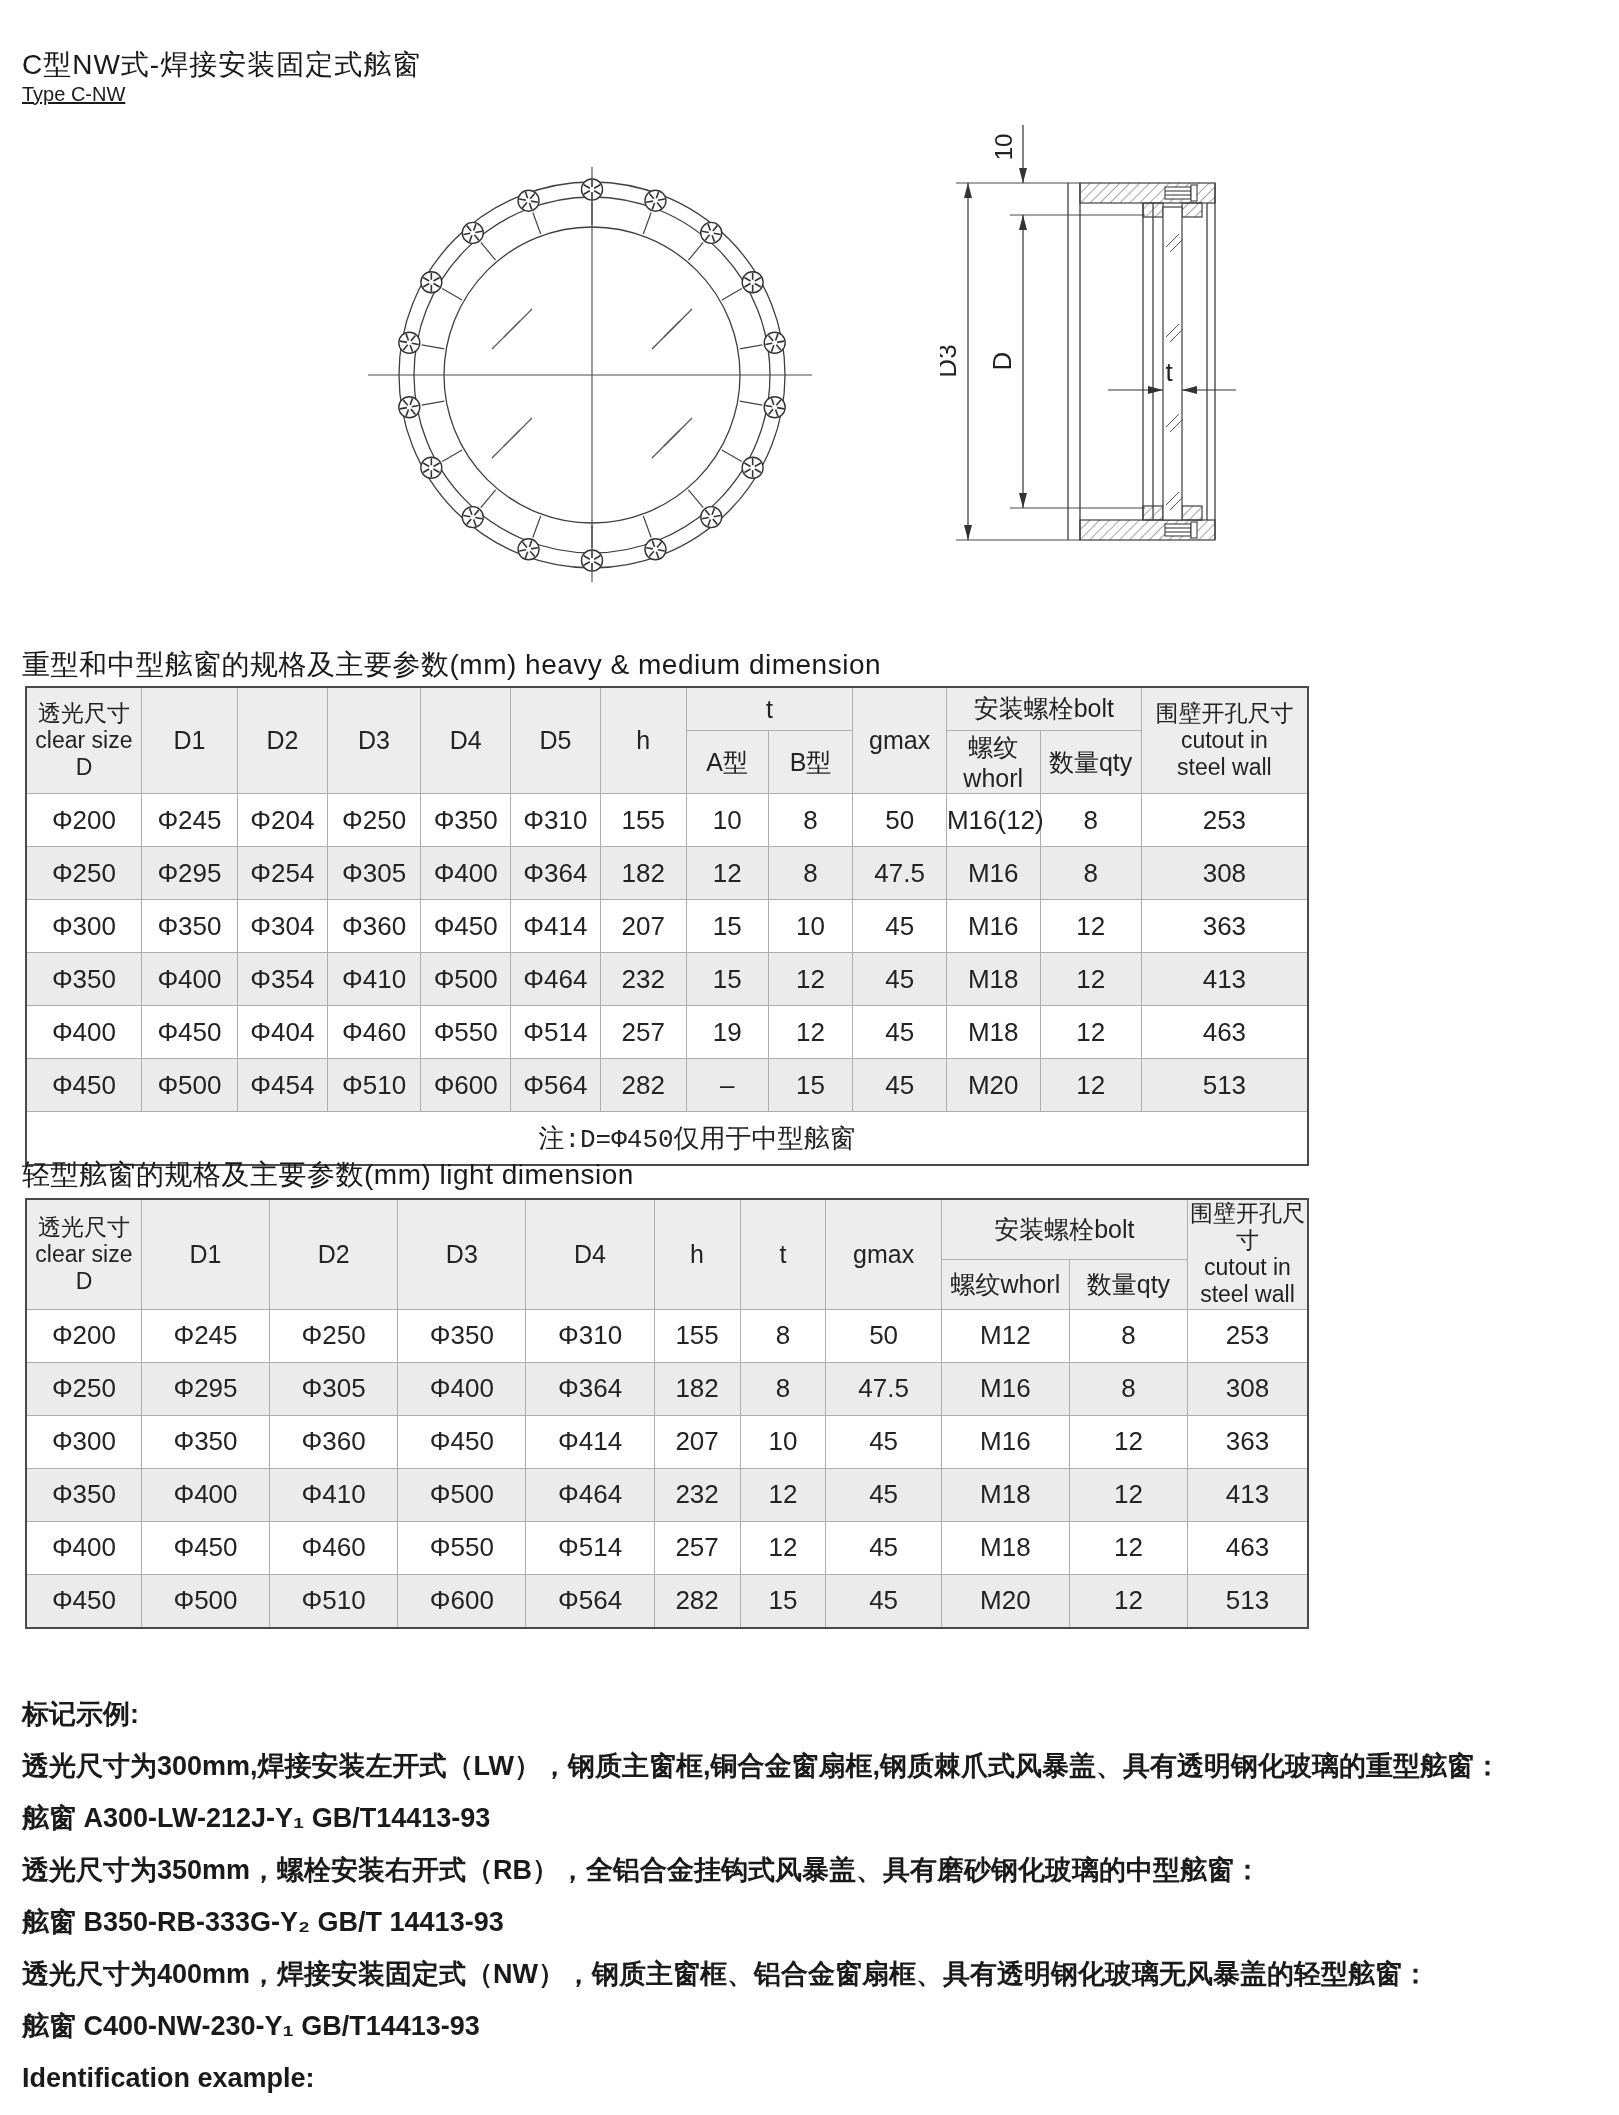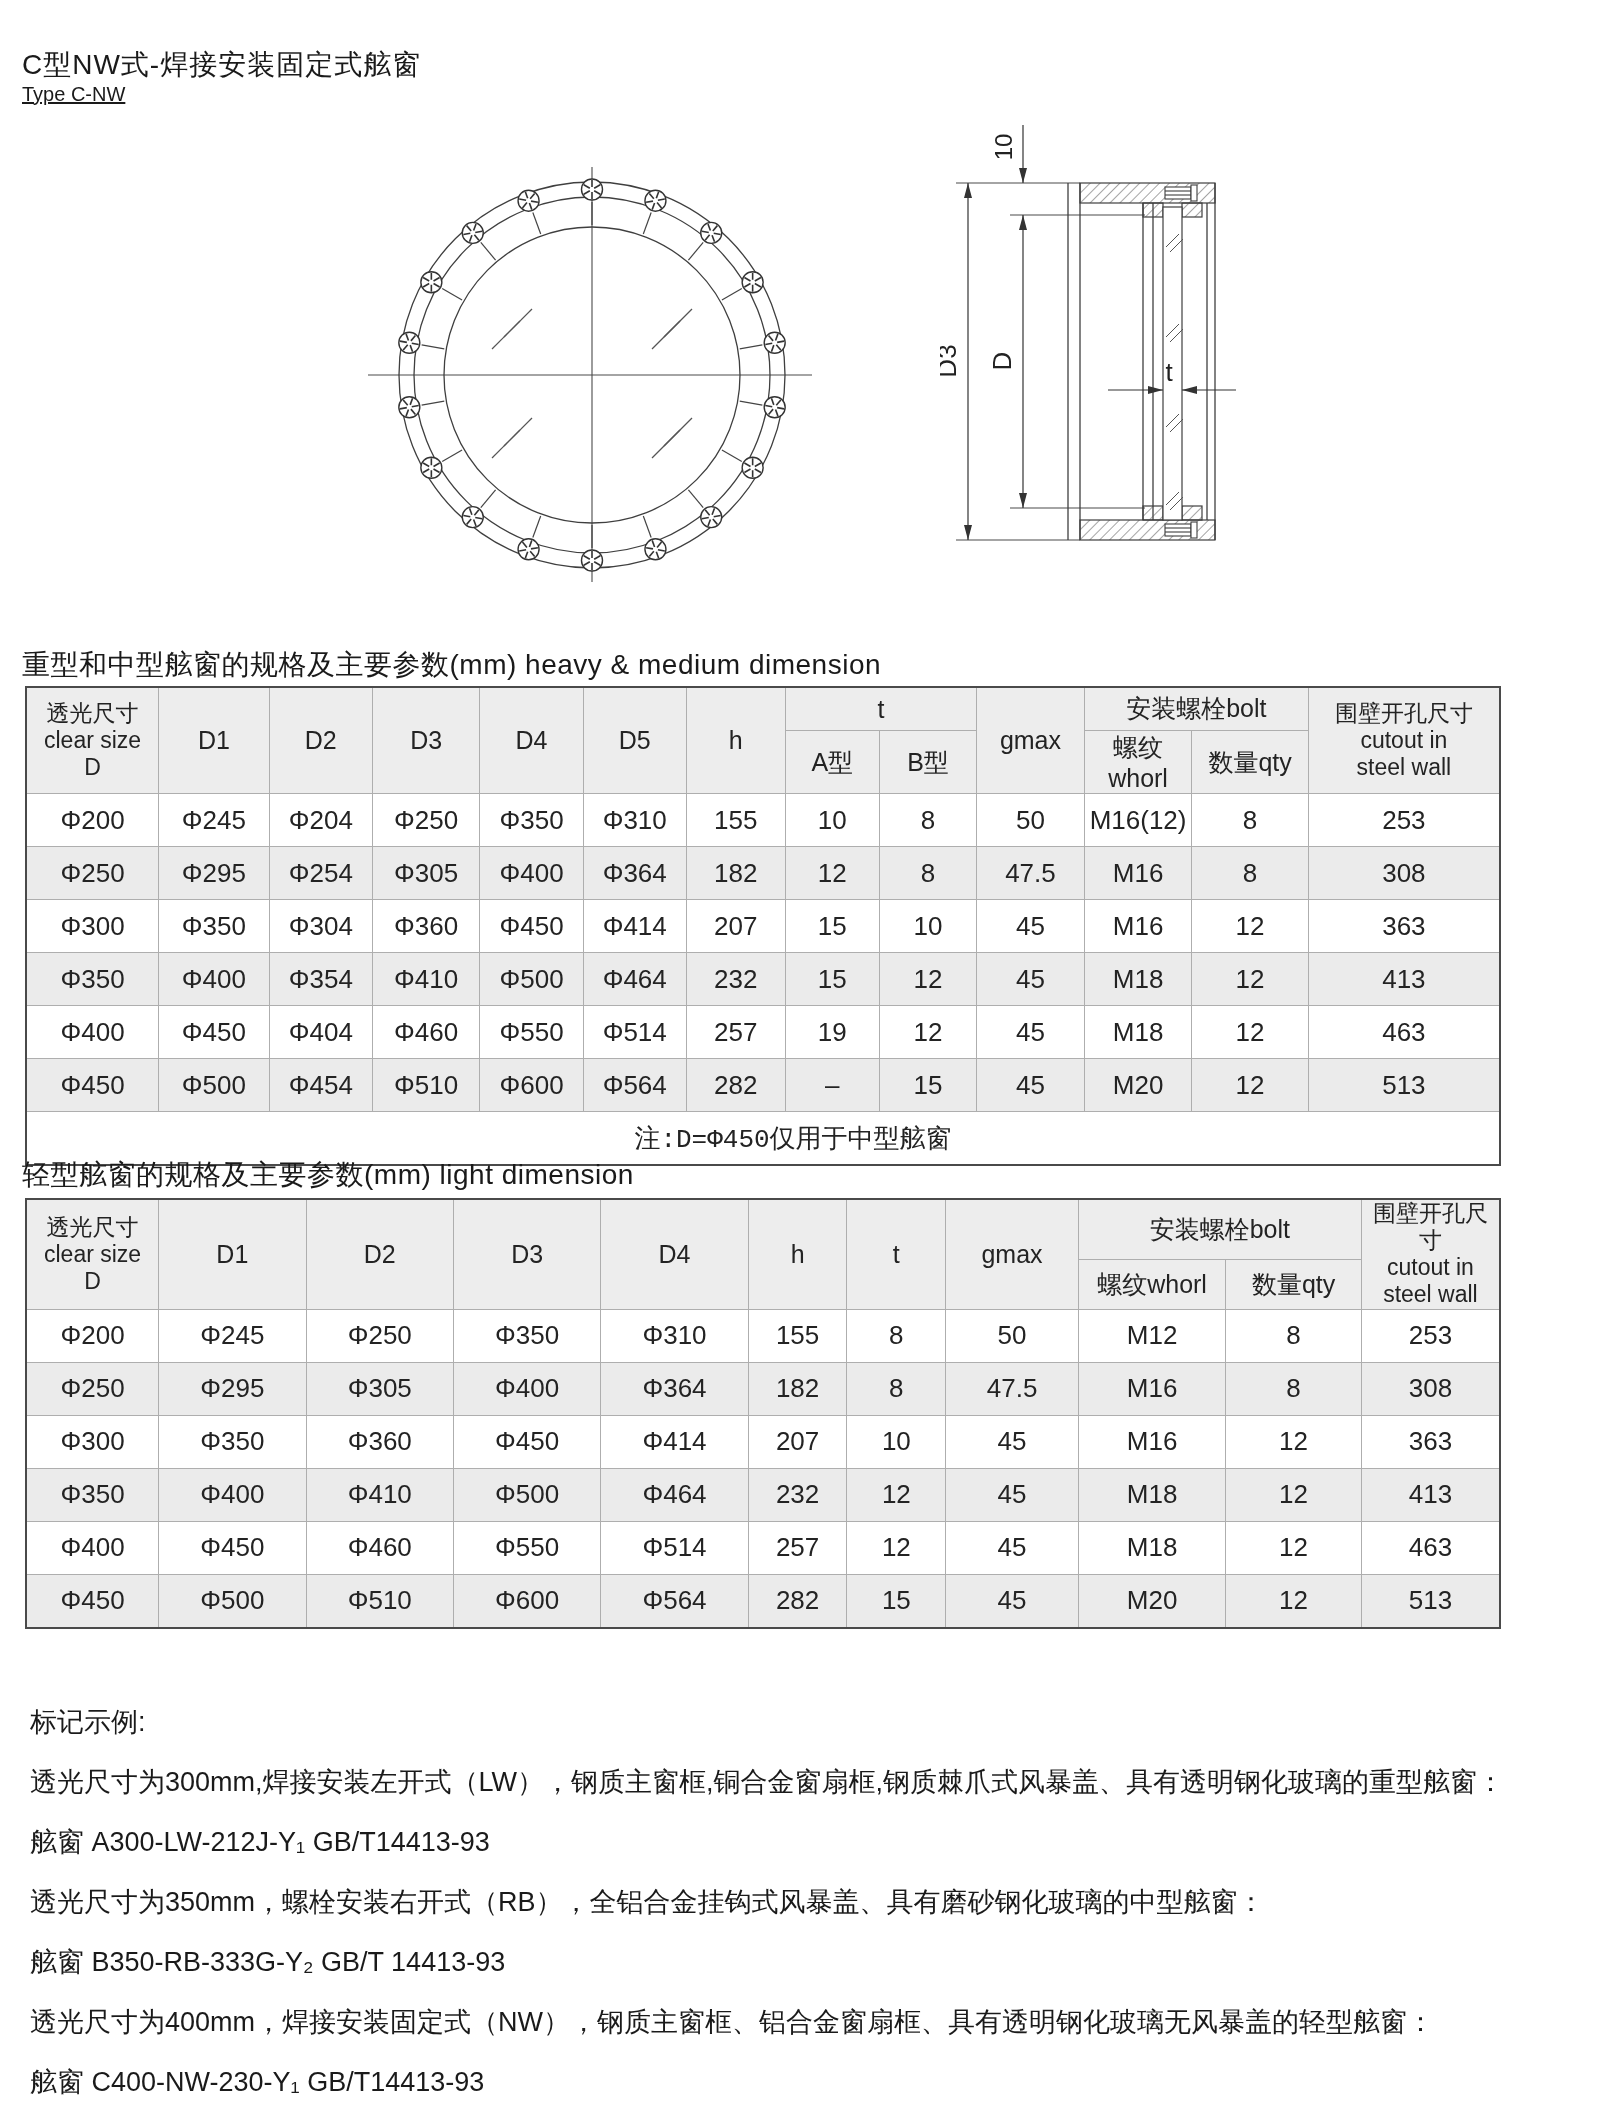--- a/index.html
+++ b/index.html
@@ -9,38 +9,38 @@
     overflow:hidden;
   }
   .title-zh { position:absolute; left:22px; top:36px; font-size:28px; letter-spacing:1px;margin-top:10px; }
   .title-en { position:absolute; left:22px; top:83px; font-size:20px;text-decoration:underline; }
   .drawings { position:absolute; left:0; top:95px; width:1619px; height:548px; }
   .front-svg { position:absolute; left:360px; top:65px; }
   .section-svg { position:absolute; left:940px; top:0px; }
   .tbl-title { position:absolute; left:22px; font-size:28px; letter-spacing:0.5px; }
   .t1-title { top:646px; }
   .t2-title { top:1156px; }
-  .data-table { position:absolute; left:25px; width:1476px; border-collapse:collapse; table-layout:fixed; background:#fff; border:2px solid #4a4a4a; }
+  .data-table { position:absolute; left:25px; width:1284px; border-collapse:collapse; table-layout:fixed; background:#fff; border:2px solid #4a4a4a; }
   .t1 { top:686px; }
   .t2 { top:1198px; }
   .data-table th, .data-table td {
     border:1px solid #aeaeae; text-align:center; vertical-align:middle;
     font-weight:normal; padding:0; color:#232323;
   }
   .data-table thead th { background:#ededed; font-size:25px; }
   .data-table td { font-size:26px; height:52px; }
   .data-table tr.alt td { background:#ebebeb; }
   .hline { line-height:1.18; font-size:23px; }
   .hbig { font-size:25px; }
   .hsmall { font-size:20px;margin-left:28px; }
   .hr1 th { height:42px; }
   .hr2 th { height:34px; }
   .note-cell { text-align:left; padding-left:60px !important; font-size:26px; height:46px; background:#fff;font-family:Liberation Mono, monospace; }
   .examples { position:absolute; left:22px; top:1688px; width:1580px; }
-  .examples p { margin:8px; font-size:27px; line-height:52px; }
+  .examples p { margin:0; font-size:27px; line-height:52px;font-weight:bold; }
   .examples .en { font-size:27px; }
   svg text { font-family:"Liberation Sans","DejaVu Sans",sans-serif; fill:#222; }
 </style>
 </head>
 <body>
 
 <div class="page">
 
   <div class="title-zh">C型NW式-焊接安装固定式舷窗</div>
   <div class="title-en">Type C-NW</div>

